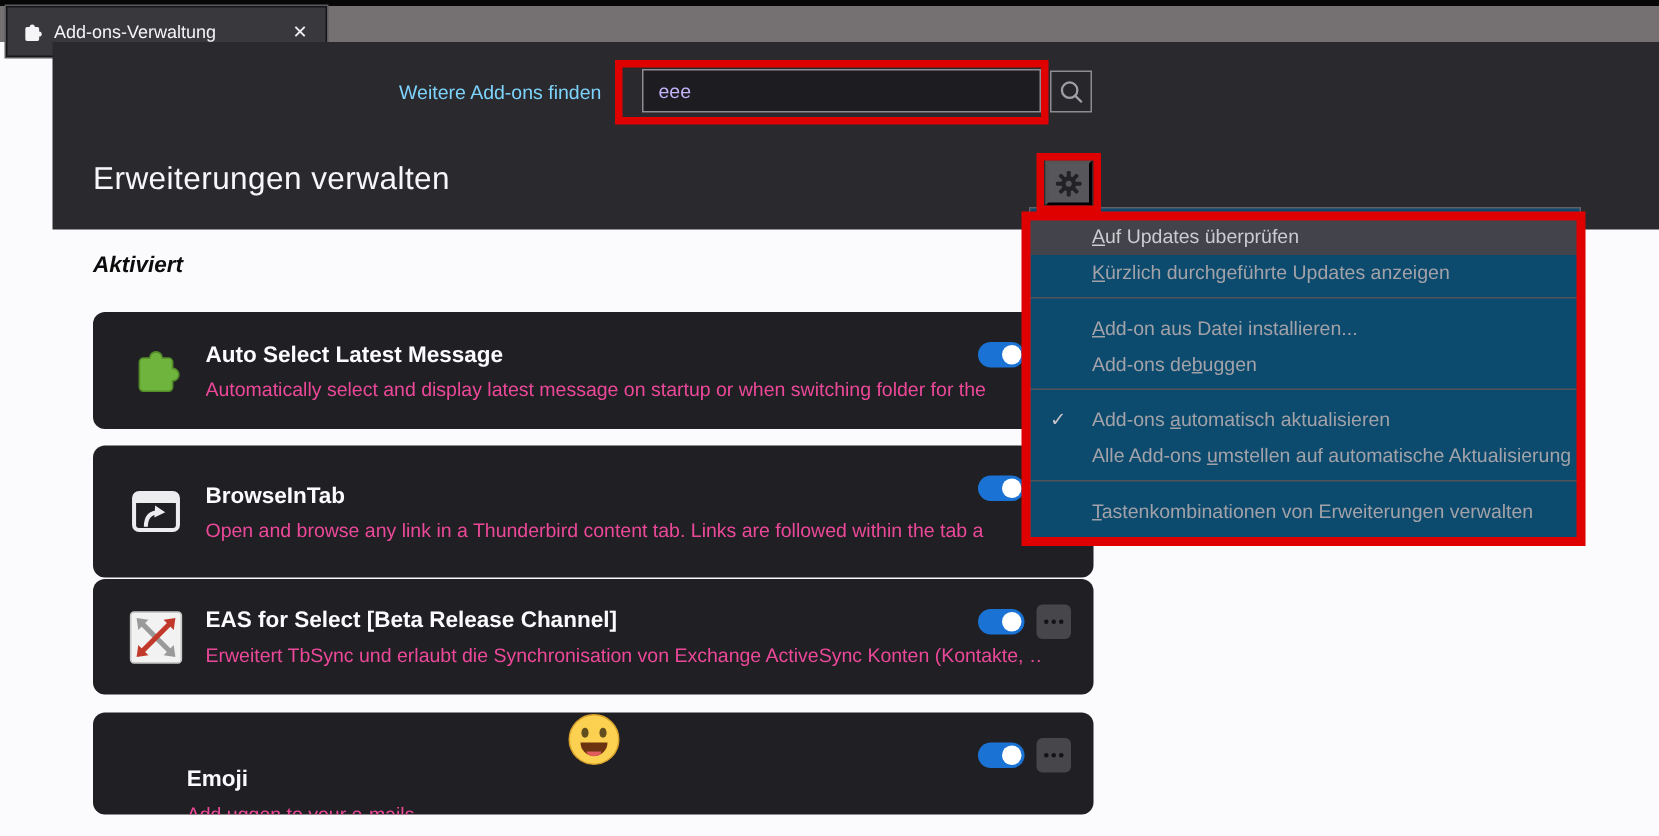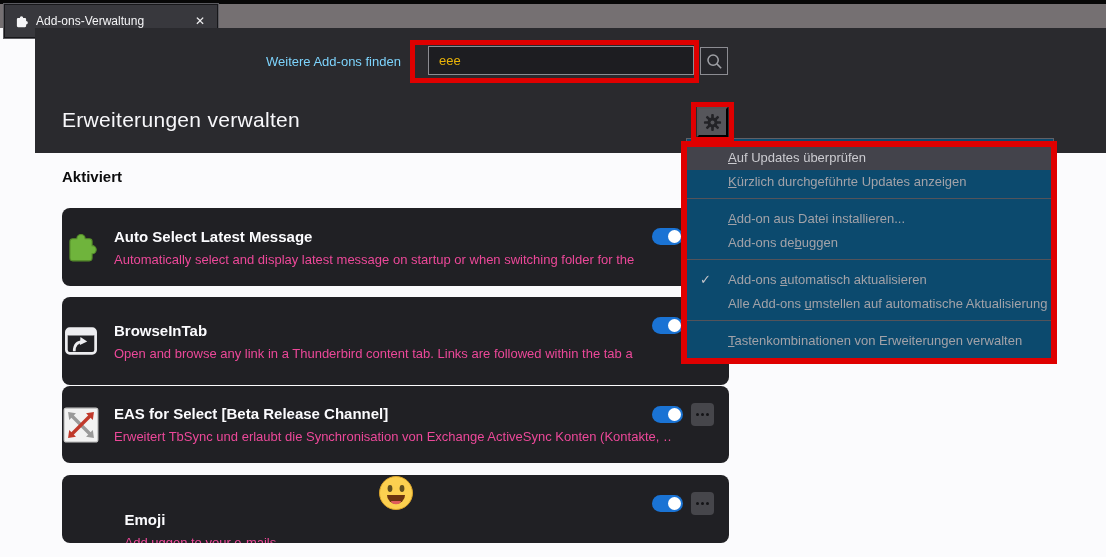--- a/index.html
+++ b/index.html
@@ -17,37 +17,37 @@
     background:#38383d; border:1px solid #17171a; outline:1px solid #5a5a5f;
     display:flex; align-items:center; padding:16px 9px; color:#f5f5f7; font-size:12px;
   }
   .tab-icon { width:15px; height:15px; margin-right:7px; flex:0 0 auto; }
   .tab-close { margin-left:auto; color:#f0f0f2; font-size:12px; padding:0 3px; cursor:default; }
   
   .header-panel { position:absolute; left:35px; top:28px; width:1071px; height:125px; background:#2a2a2e; }
   .search-label { position:absolute; left:231px; top:26px; font-size:13px; color:#7dd3fc; white-space:nowrap; }
   .search-input {
     position:absolute; left:393px; top:18px; width:266px; height:29px;
-    background:#1d1d21; border:1px solid #8c8c92; color:#eab308;
+    background:#1d1d21; border:1px solid #8c8c92; color:#c4b5fd;
     font-size:13px; padding:0 10px; font-family:"Liberation Sans", sans-serif; outline:none;
   }
   .search-btn {
     position:absolute; left:665px; top:19px; width:28px; height:28px;
     background:#26262b; border:1px solid #8c8c92; display:flex; align-items:center; justify-content:center;
   }
   .page-title { position:absolute; left:27px; top:80px; font-size:21px; font-weight:300; letter-spacing:.3px; color:#f7f7fa; }
   .gear-btn {
     position:absolute; left:662px; top:79px; width:31px; height:30px;
     background:#56565b; display:flex; align-items:center; justify-content:center;
   }
   
-  .enabled-heading { position:absolute; left:62px; top:168px; font-size:15px; font-weight:bold; color:#0c0c0d; }
+  .enabled-heading { position:absolute; left:62px; top:168px; font-size:15px; font-weight:bold; color:#0c0c0d;font-style:italic; }
   .card {
     position:absolute; left:62px; width:667px; background:#202024; border-radius:8px;
-    display:flex; align-items:center; padding:0 1px;
+    display:flex; align-items:center; padding:0 24px;
   }
   .card-icon { width:36px; height:36px; flex:0 0 auto; }
   .card-text { margin-left:15px; width:557px; overflow:hidden; }
   .card-title { font-size:15px; font-weight:bold; color:#fbfbfe; white-space:nowrap; }
   .card-desc  { font-size:13px; color:#ec4899; margin-top:7px; white-space:nowrap; }
   .toggle {
     position:absolute; right:46px; top:20px; width:31px; height:17px;
     background:#1a73d4; border-radius:9px;
   }
   .toggle .knob { position:absolute; right:2px; top:2px; width:13px; height:13px; background:#fff; border-radius:50%; }

